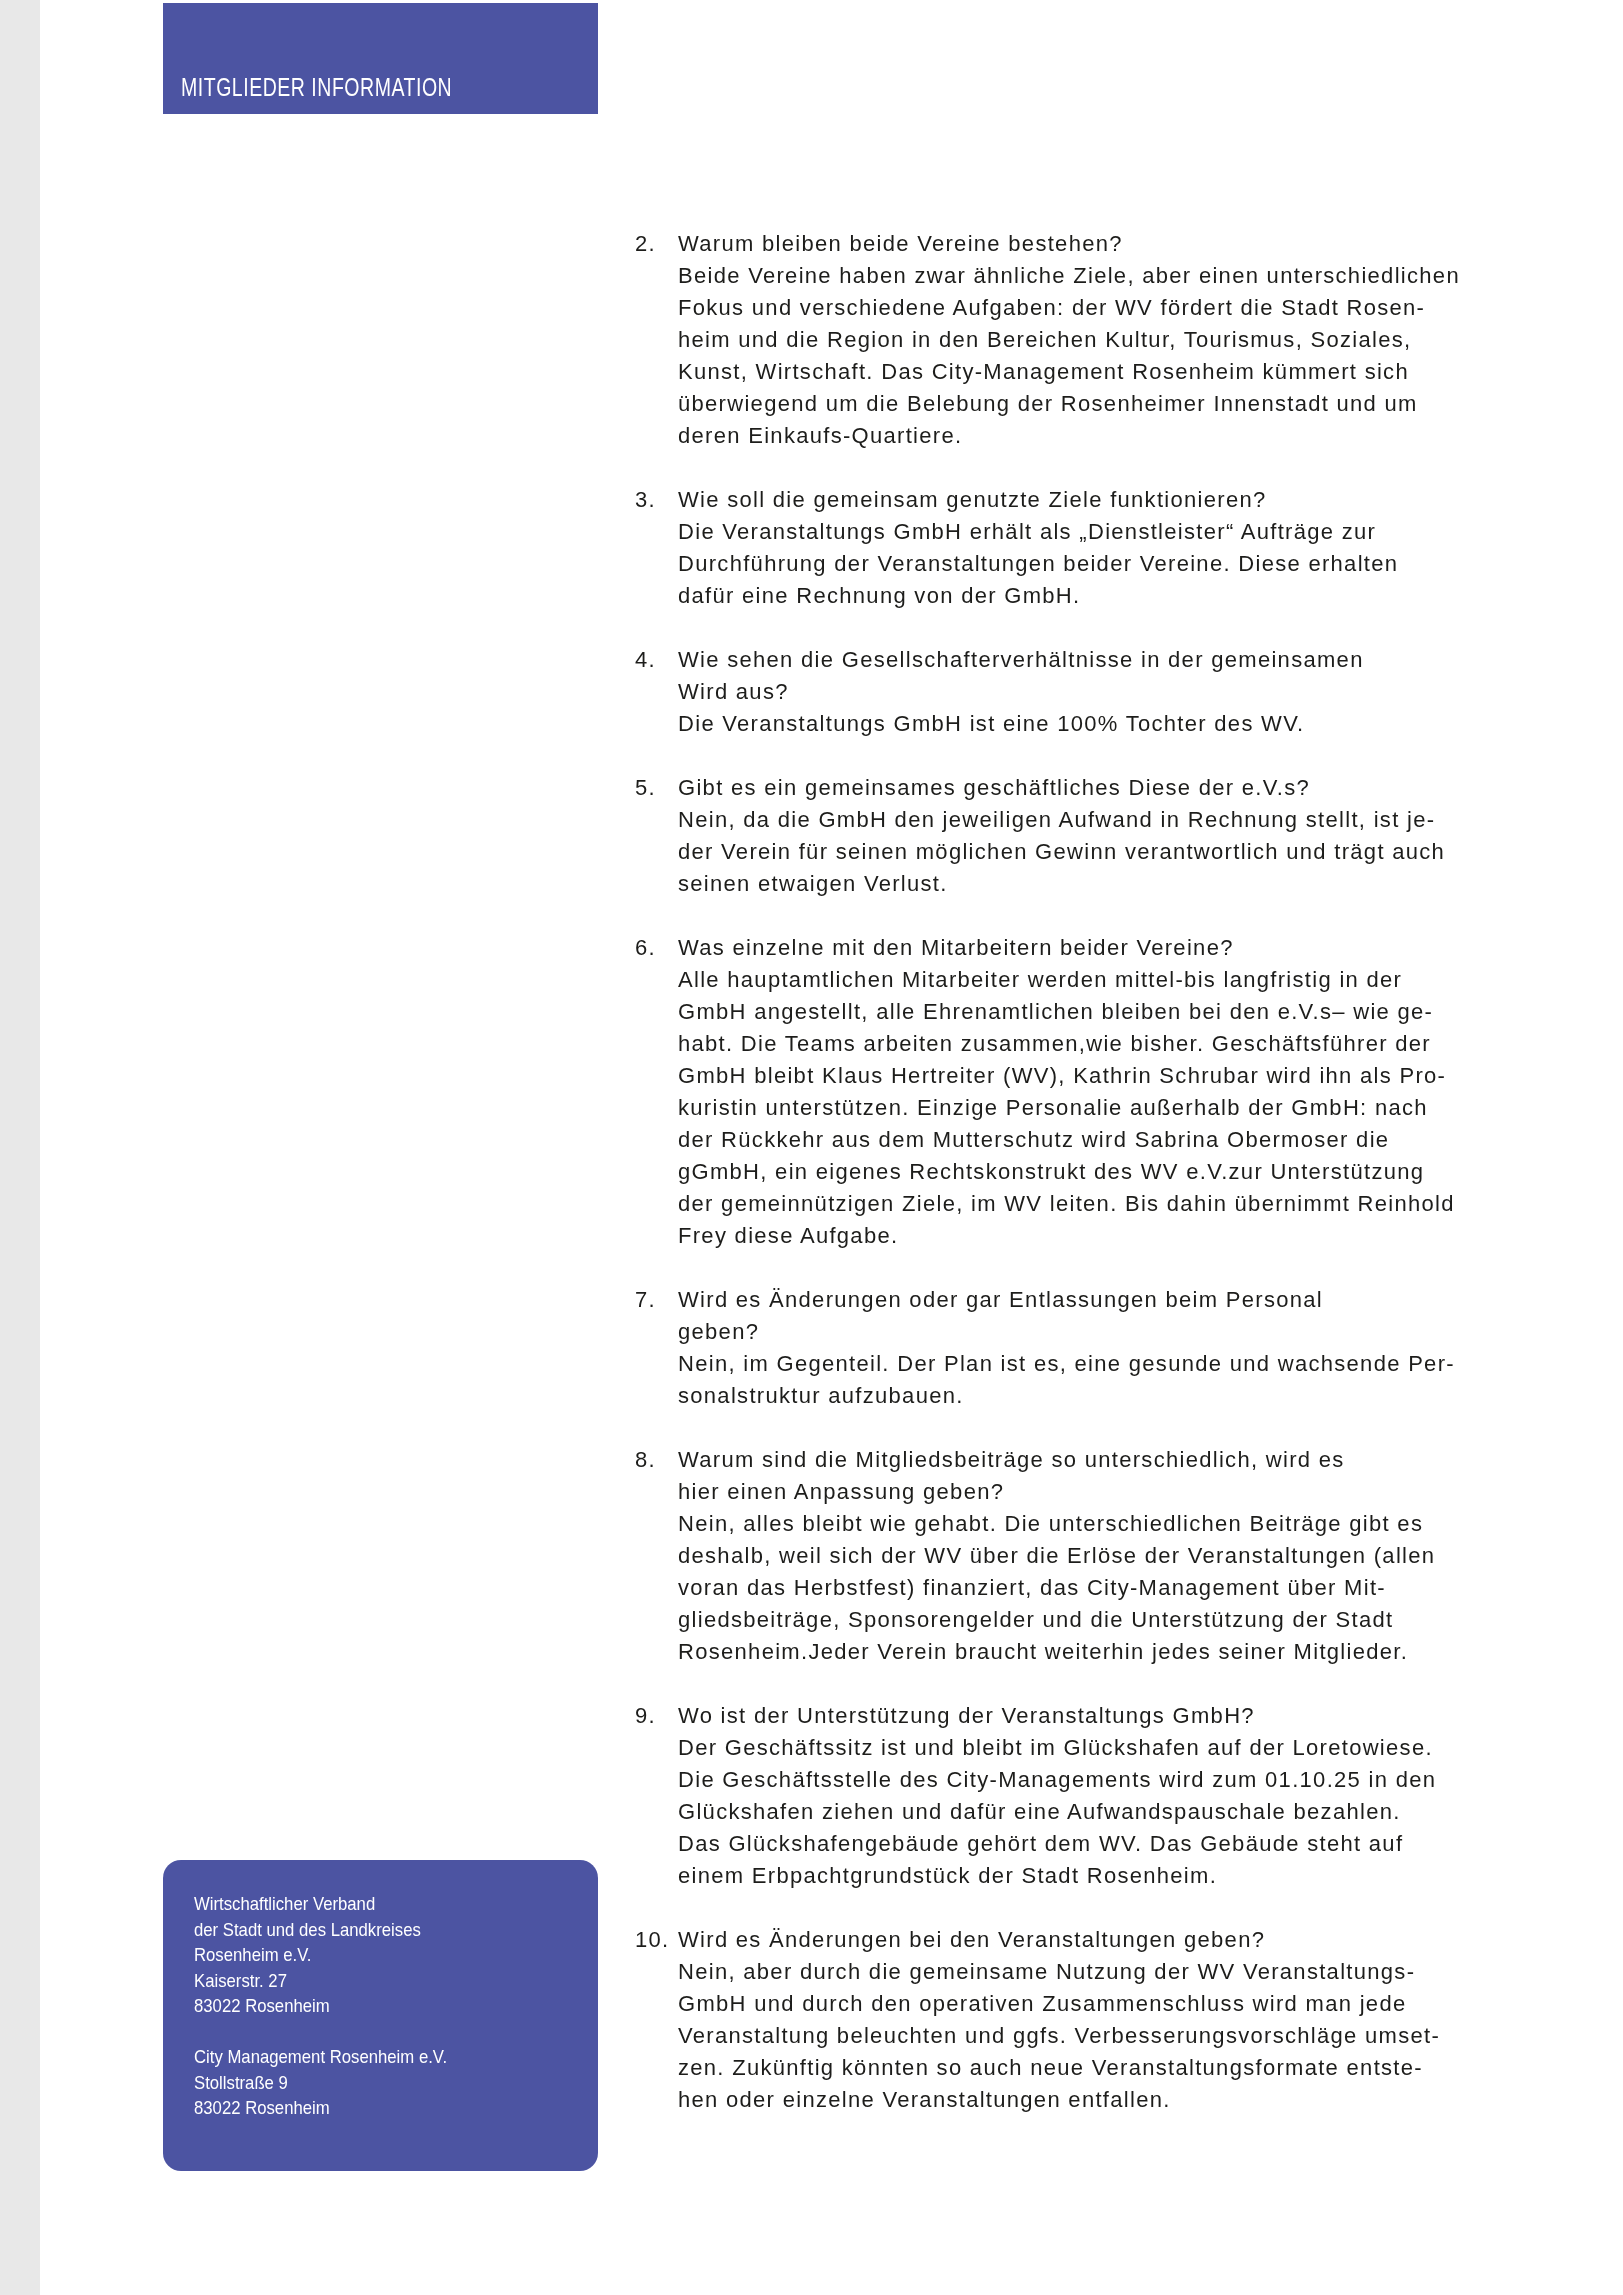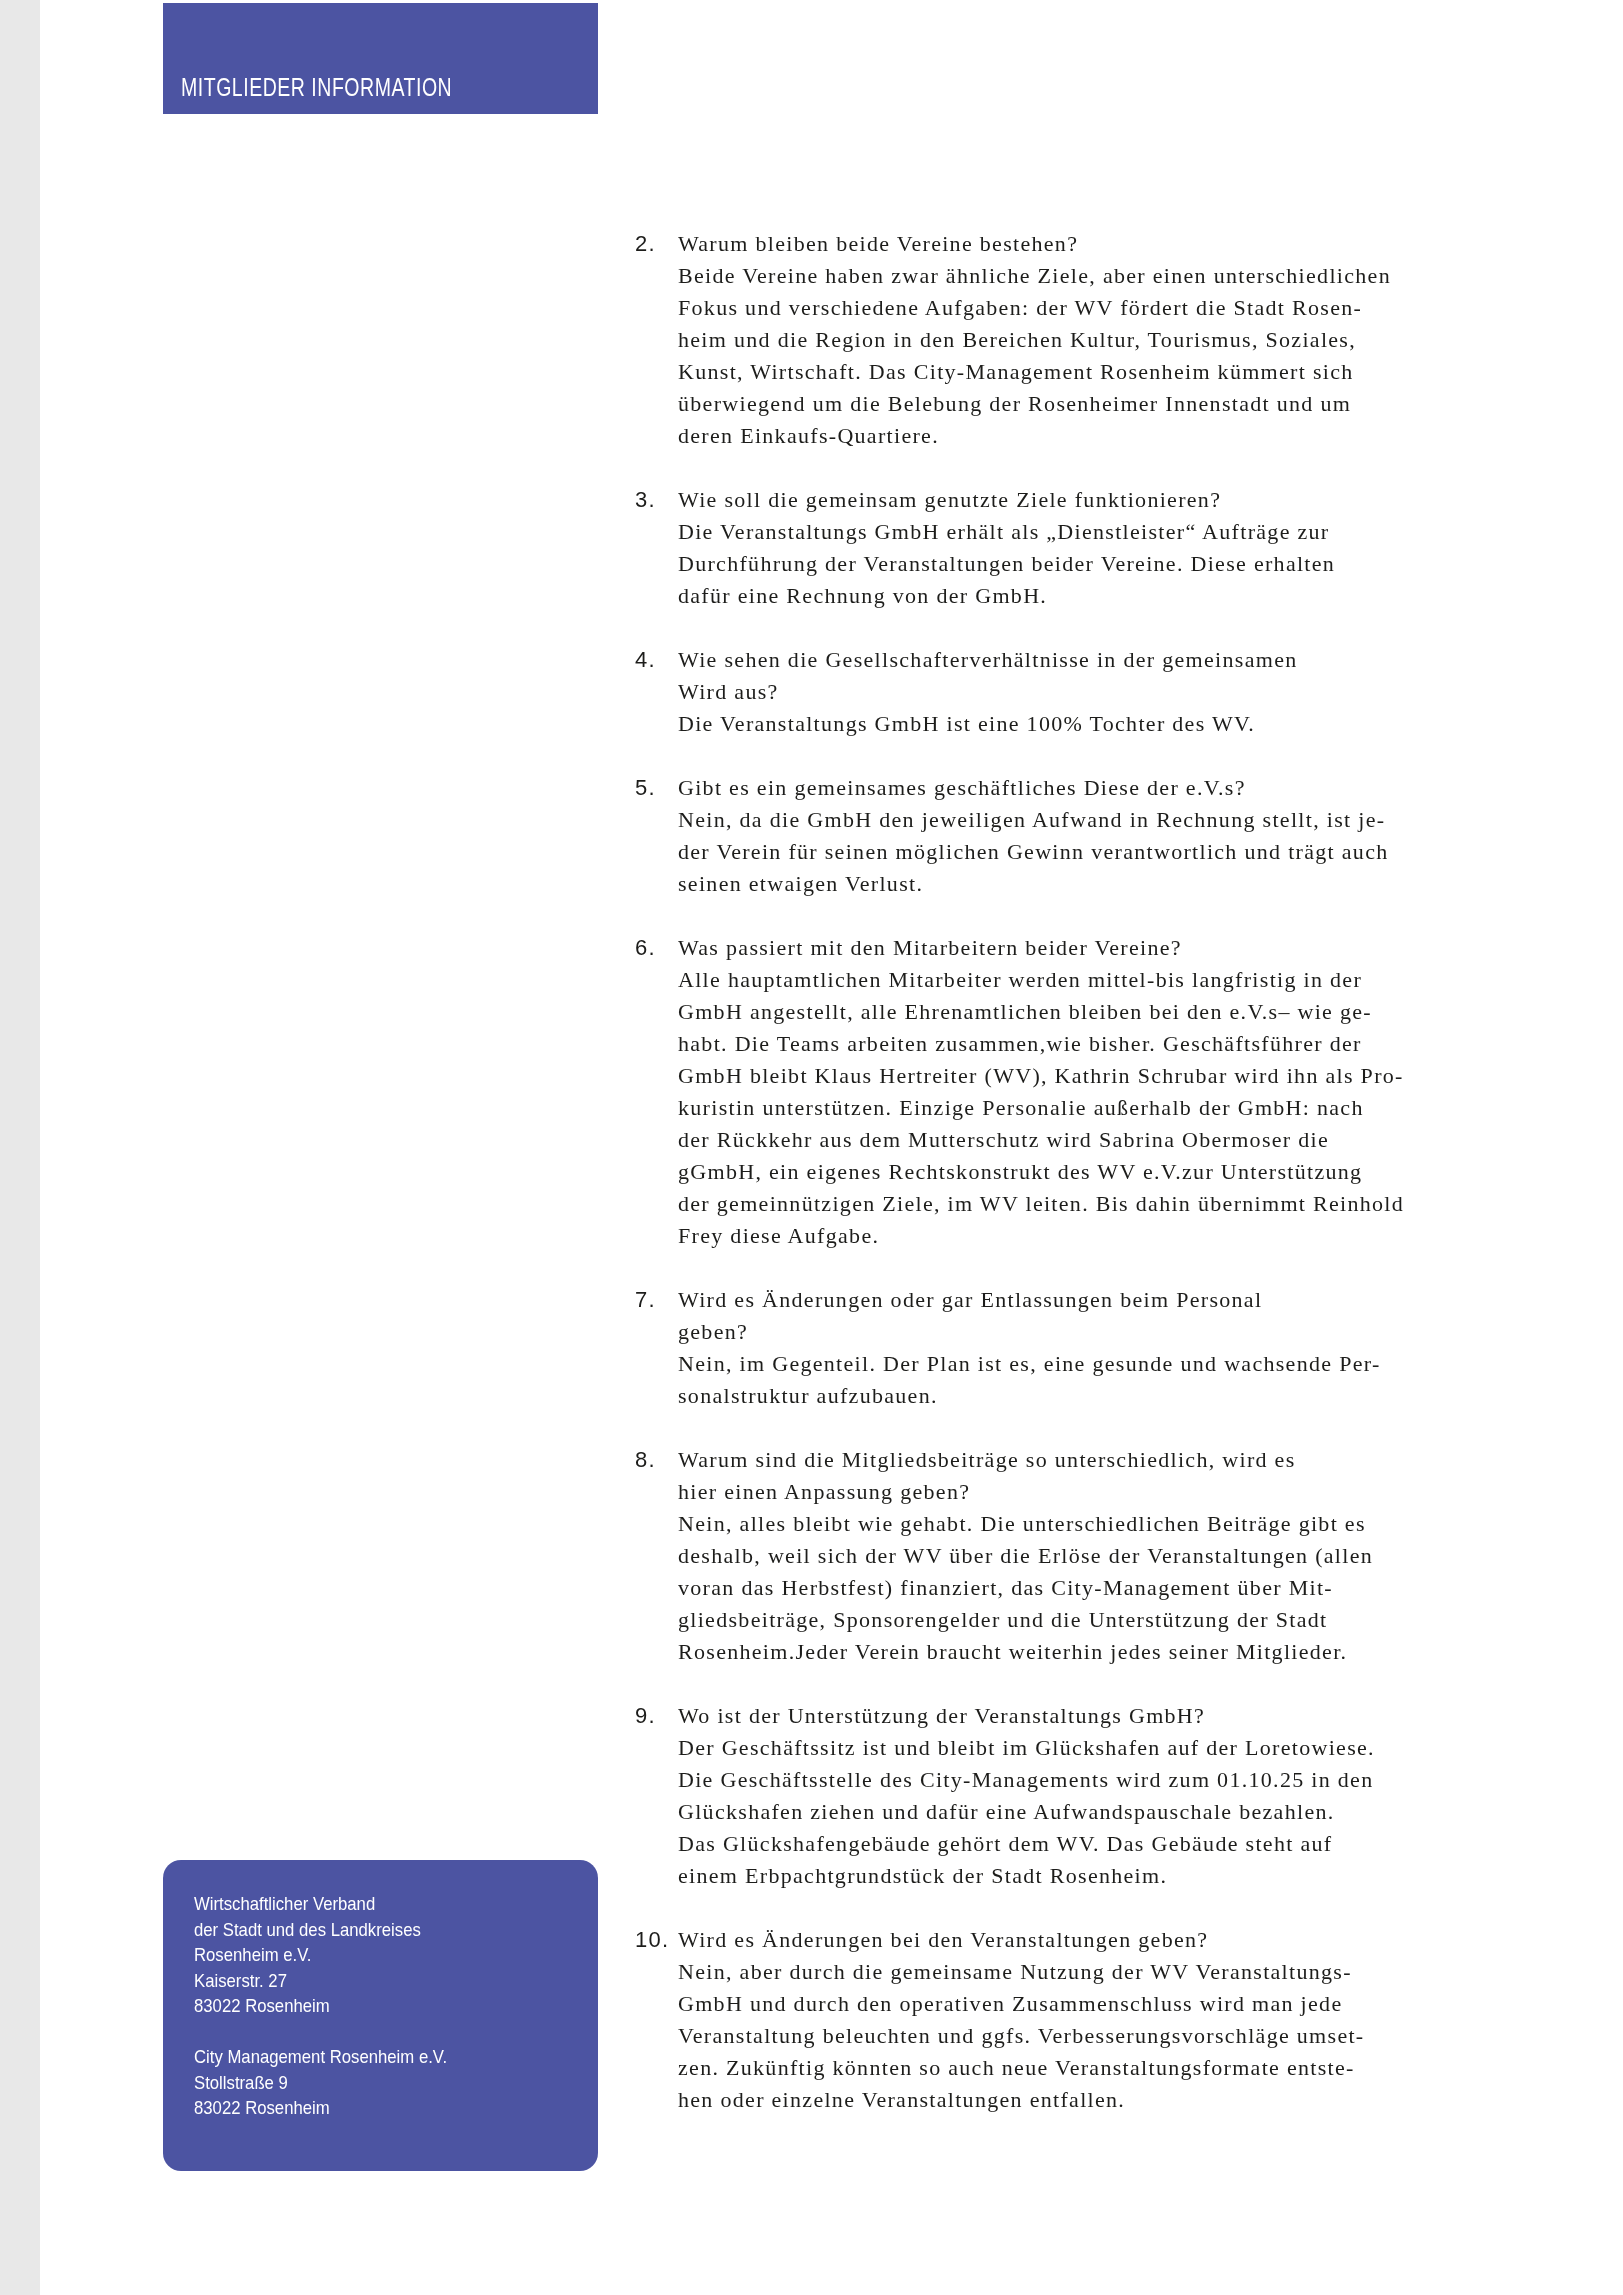--- a/index.html
+++ b/index.html
@@ -34,21 +34,21 @@
   }
   
   .faq{
     position:absolute;left:595px;top:228px;width:955px;
     color:var(--ink);
     font-size:22px;line-height:32px;
     letter-spacing:1.3px;
   }
   .faq-item{display:flex;margin-bottom:32px;}
   .faq-item .num{flex:0 0 43px;width:43px;white-space:pre;}
-  .faq-item .itembody{flex:1;font-family:Liberation Serif, serif;}
+  .faq-item .itembody{flex:1;}
   .question,.answer{white-space:pre;}
   
   .contact-box{
     position:absolute;left:123px;top:1860px;
     width:435px;height:311px;
     background:var(--accent);
     box-sizing:border-box;
     padding:31px 0 0 31px;
     color:var(--banner_text);
     font-size:19px;line-height:25.5px;border-radius:18px;
@@ -109,21 +109,21 @@
         <div class="question">Gibt es ein gemeinsames geschäftliches Diese der e.V.s?</div>
         <div class="answer">Nein, da die GmbH den jeweiligen Aufwand in Rechnung stellt, ist je-
 der Verein für seinen möglichen Gewinn verantwortlich und trägt auch
 seinen etwaigen Verlust.</div>
       </div>
     </section>
 
     <section class="faq-item">
       <div class="num">6.</div>
       <div class="itembody">
-        <div class="question">Was passiert mit den Mitarbeitern beider Vereine?</div>
+        <div class="question">Was einzelne mit den Mitarbeitern beider Vereine?</div>
         <div class="answer">Alle hauptamtlichen Mitarbeiter werden mittel-bis langfristig in der
 GmbH angestellt, alle Ehrenamtlichen bleiben bei den e.V.s– wie ge-
 habt. Die Teams arbeiten zusammen,wie bisher. Geschäftsführer der
 GmbH bleibt Klaus Hertreiter (WV), Kathrin Schrubar wird ihn als Pro-
 kuristin unterstützen. Einzige Personalie außerhalb der GmbH: nach
 der Rückkehr aus dem Mutterschutz wird Sabrina Obermoser die
 gGmbH, ein eigenes Rechtskonstrukt des WV e.V.zur Unterstützung
 der gemeinnützigen Ziele, im WV leiten. Bis dahin übernimmt Reinhold
 Frey diese Aufgabe.</div>
       </div>

